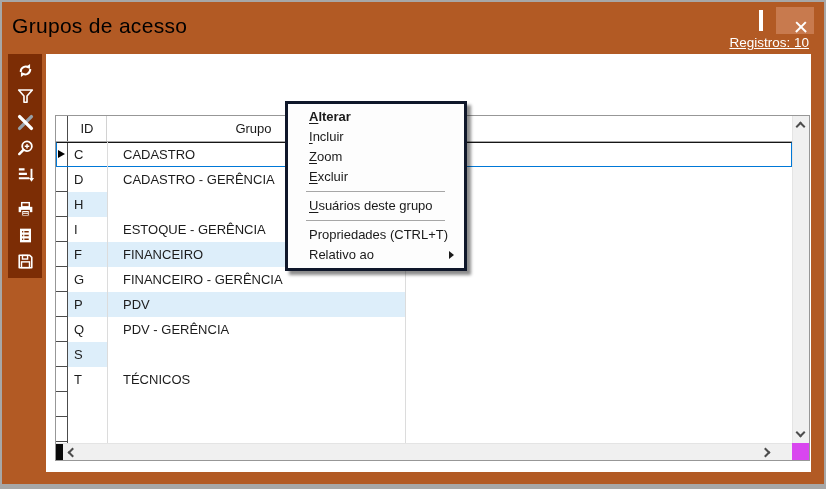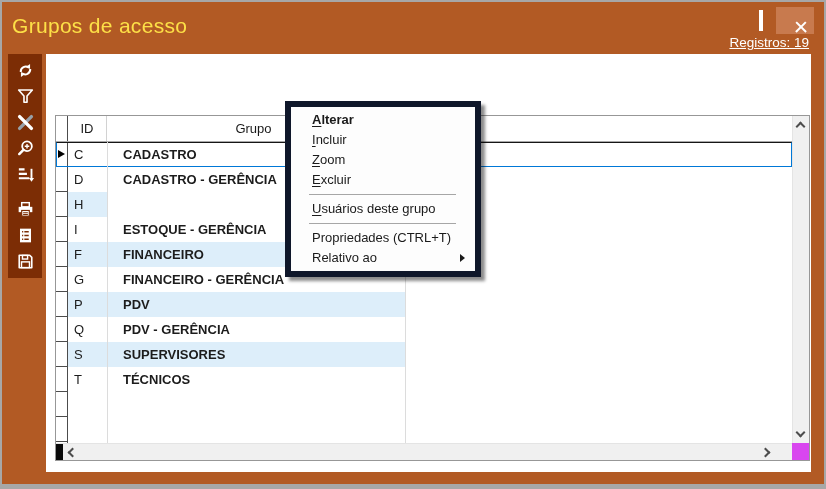--- a/index.html
+++ b/index.html
@@ -11,21 +11,21 @@
     --c-hl:#0078d7;
     --c-hltext:#ffffff;
   }
   *{margin:0;padding:0;box-sizing:border-box;}
   html,body{width:826px;height:489px;font-family:"Liberation Sans",sans-serif;}
   body{background:#c8c8c8;}
   .window{position:relative;width:826px;height:489px;background:var(--c-titlebar);
     border:2px solid #a7a7a7;border-bottom:5px solid #a7a7a7;overflow:hidden;}
   
   .titlebar{position:relative;height:50px;background:var(--c-titlebar);}
-  .title{position:absolute;left:10px;top:12px;font-size:21px;color:#fde047;letter-spacing:.3px;text-align:right;}
+  .title{position:absolute;left:10px;top:12px;font-size:21px;color:#000000;letter-spacing:.3px;text-align:right;}
   .controls{position:absolute;right:10px;top:5px;display:flex;align-items:stretch;height:27px;}
   .wbtn{width:30px;display:flex;align-items:center;justify-content:center;cursor:default;}
   .wbtn.close{width:38px;background:var(--c-closebg);}
   .ic-min{width:10px;height:2px;background:#fff;margin-top:8px;}
   .ic-max{width:11px;height:10px;border:2px solid #fff;}
   .ic-close{position:relative;width:12px;height:12px;}
   .ic-close::before,.ic-close::after{content:"";position:absolute;left:-1px;top:5px;width:14px;height:2.4px;background:#fff;}
   .ic-close::before{transform:rotate(45deg);} .ic-close::after{transform:rotate(-45deg);}
   .registros{position:absolute;right:15px;top:33px;font-size:13.5px;color:#fff;text-decoration:underline;cursor:pointer;}
   
@@ -52,27 +52,27 @@
   .vline{position:absolute;top:26px;bottom:0;width:1px;background:#dcdcdc;z-index:2;}
   .hrow{display:flex;height:26px;border-bottom:1px solid #a9a9a9;background:#fff;position:relative;z-index:1;}
   .hsel{width:12px;border-right:1px solid #4c4c4c;background:#fff;}
   .hcell{display:flex;align-items:center;justify-content:center;font-size:13px;color:#1a1a1a;}
   .hid{width:39px;border-right:1px solid #d2d2d2;}
   .hgrupo{width:298px;border-right:5px solid #ef4444;}
   .hfill{flex:1;}
   .row{display:flex;height:25px;position:relative;z-index:1;}
   .csel{width:12px;border-right:1px solid #4c4c4c;border-bottom:1px solid #4c4c4c;background:#fff;display:flex;align-items:center;}
   .cid{width:39px;display:flex;align-items:center;padding-left:6px;font-size:13px;color:#1c1c1c;}
-  .cgrupo{width:298px;display:flex;align-items:center;padding-left:16px;font-size:13px;color:#1c1c1c;font-weight:bold;}
+  .cgrupo{width:298px;display:flex;align-items:center;padding-left:16px;font-size:13px;color:#1c1c1c;}
   .cfill{flex:1;background:#fff;}
   .row.alt .cid,.row.alt .cgrupo{background:var(--c-rowalt);}
   .row.sel::after{content:"";position:absolute;inset:0;border:1px solid var(--c-sel);border-top-color:#161616;pointer-events:none;z-index:4;}
   .marker{width:0;height:0;border-left:7px solid #000;border-top:4px solid transparent;border-bottom:4px solid transparent;margin-left:2px;}
   
-  .menu{position:absolute;left:239px;top:47px;width:196px;background:#fdfdfd;border:6px solid #0f172a;
+  .menu{position:absolute;left:239px;top:47px;width:182px;background:#fdfdfd;border:3px solid #0f172a;
     padding:3px 1px;box-shadow:4px 4px 3px rgba(0,0,0,.45);z-index:10;font-size:13px;color:#1a1a1a;}
   .mitem{position:relative;height:20px;line-height:20px;padding-left:20px;white-space:nowrap;cursor:pointer;}
   .mitem.bold{font-weight:bold;}
   .mitem.hl{background:var(--c-hl);color:var(--c-hltext);}
   .mitem u{text-underline-offset:2px;}
   .msep{height:1px;background:#a6a6a6;margin:4px 18px 4px 17px;}
   .subarrow{position:absolute;right:9px;top:6px;width:0;height:0;border-left:5px solid #1a1a1a;border-top:4px solid transparent;border-bottom:4px solid transparent;}
 </style>
 </head>
 <body>
@@ -84,21 +84,21 @@
         <div class="wbtn">
           <span><span class="ic-min"></span></span>
         </div>
         <div class="wbtn">
           <span><span class="ic-max"></span></span>
         </div>
         <div class="wbtn close">
           <span><span class="ic-close"></span></span>
         </div>
       </div>
-    <div class="registros">Registros: 19</div>
+    <div class="registros">Registros: 10</div>
   </div>
 
   <div class="bodyarea">
     <div class="leftrail">
       <div class="toolstrip">
           <div class="tbtn">
             <span>
               <svg viewBox="0 0 20 20">
                 <path d="M5 11.5a5.3 5.3 0 0 1 8.6-4.4" fill="none" stroke="#fff" stroke-width="2.1"></path>
                 <polygon points="14.8,3.2 14.8,8.4 10.4,6.2" fill="#fff"></polygon>
@@ -226,21 +226,20 @@
               </div>
               <div class="row">
                 <div class="csel"></div>
                 <div class="cid">Q</div>
                 <div class="cgrupo">PDV - GERÊNCIA</div>
                 <div class="cfill"></div>
               </div>
               <div class="row alt">
                 <div class="csel"></div>
                 <div class="cid">S</div>
-                <div class="cgrupo">SUPERVISORES</div>
                 <div class="cfill"></div>
               </div>
               <div class="row">
                 <div class="csel"></div>
                 <div class="cid">T</div>
                 <div class="cgrupo">TÉCNICOS</div>
                 <div class="cfill"></div>
               </div>
               <div class="row">
                 <div class="csel"></div>

